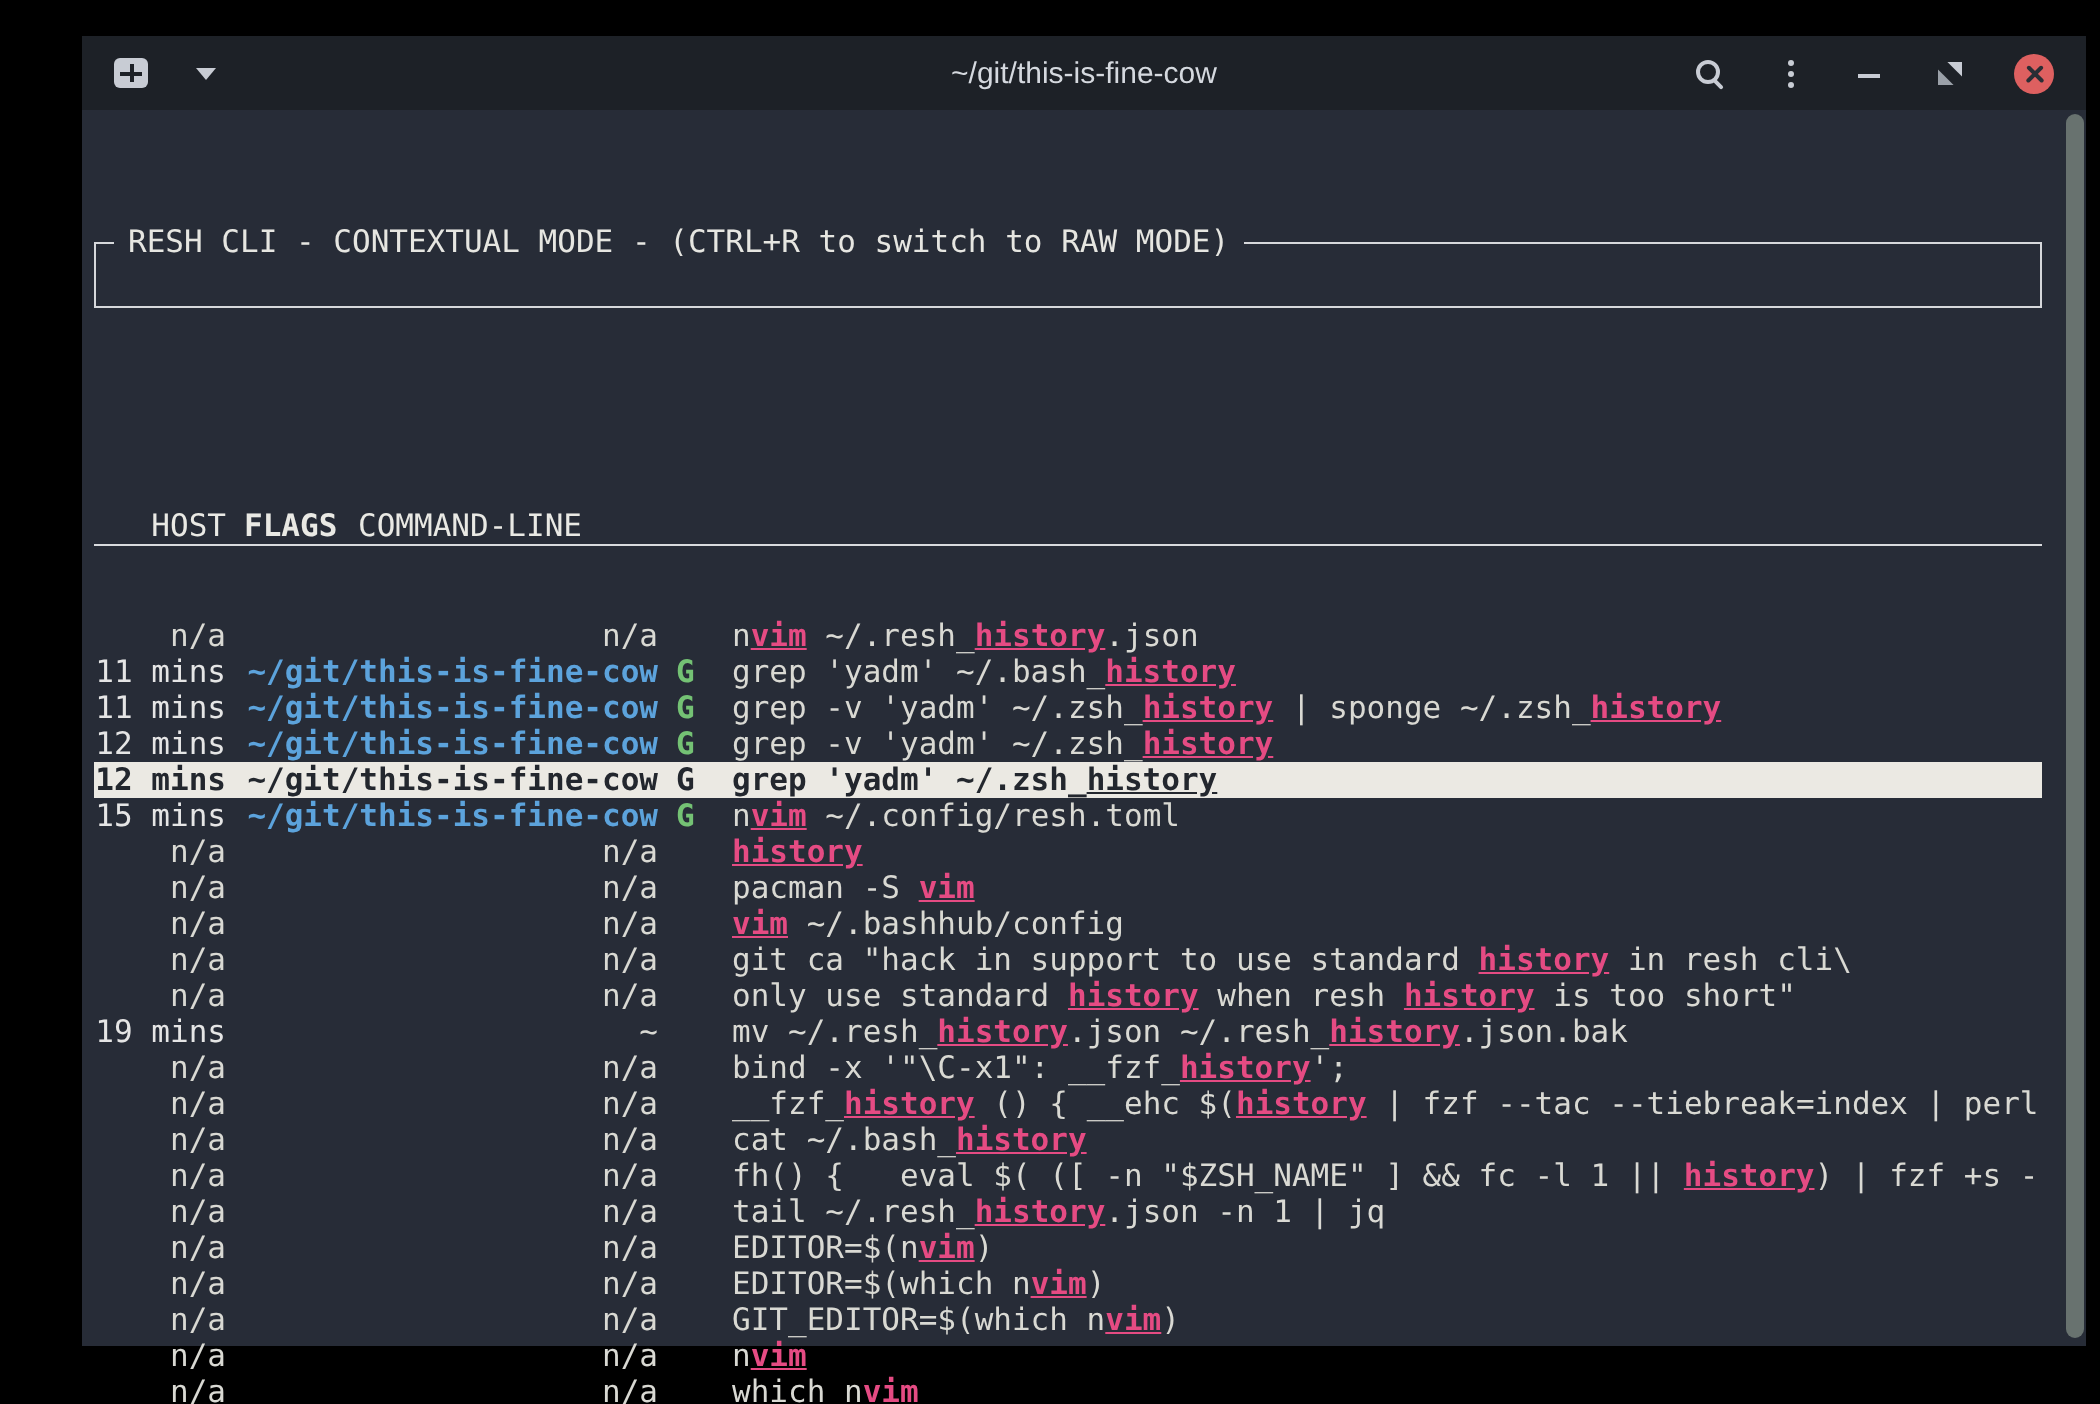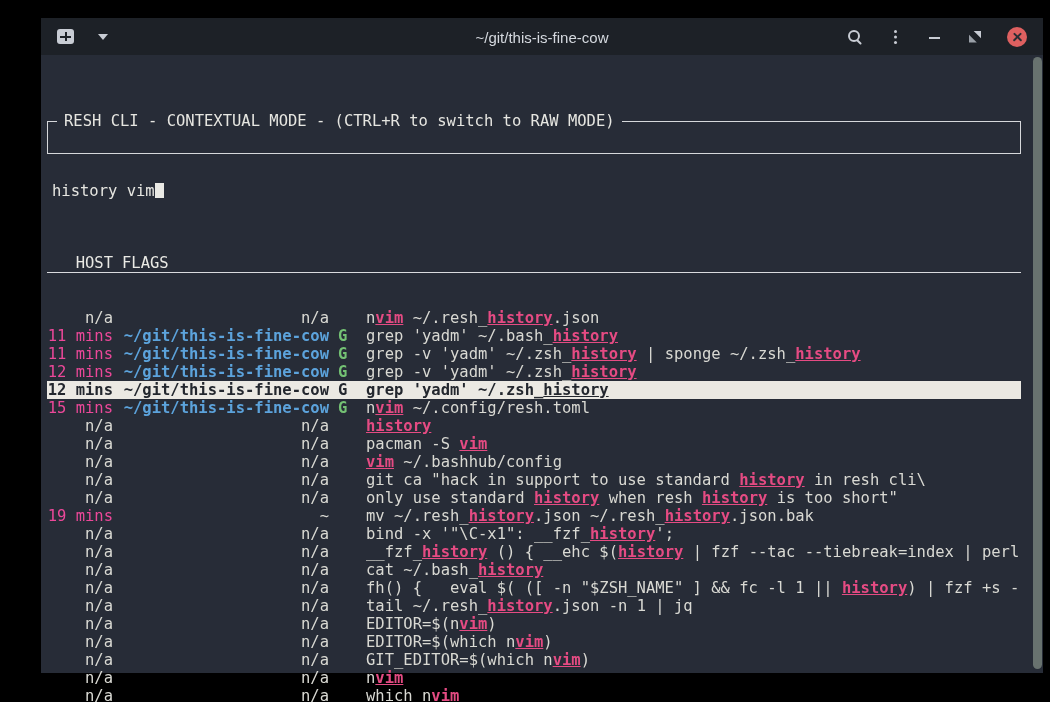--- a/index.html
+++ b/index.html
@@ -67,25 +67,25 @@
             vertical-align:-2px; }
 
   .list { margin:10px 2px 0 4px; }
   .hdr { display:flex; height:19px; border-bottom:1px solid #d9dbde;
          color:#e9e9e4; }
   .row { display:flex; height:18px; }
   .c-time { width:66px; text-align:right; flex:none; }
   .c-dir  { width:207px; text-align:right; flex:none; margin-left:9px; }
   .hdr .c-dir { display:flex; justify-content:space-between; text-align:left; }
   .c-flag { width:9px; flex:none; margin-left:9px; color:#74c274; font-weight:bold; }
-  .hdr .c-flag { width:47px; color:#e9e9e4; font-weight:normal; }
+  .hdr .c-flag { width:47px; color:#e9e9e4; font-weight:bold; }
   .c-cmd  { margin-left:19px; flex:1; overflow:hidden; }
   .hdr .c-cmd { margin-left:10px; }
 
-  .yellow { color:#ec4899; }
+  .yellow { color:#e5e5e5; }
   .dir-blue { color:#5ca3dc; font-weight:bold; }
   .hl { color:#e54b83; font-weight:bold;text-decoration:underline; }
 
   .row.selected { background:#ebe9e3; color:#23272e; font-weight:bold; }
   .row.selected .yellow, .row.selected .dir-blue,
   .row.selected .c-flag, .row.selected .hl { color:#23272e; }
 
   .scrollbar { position:absolute; right:1px; top:2px; bottom:4px; width:9px;
                border-radius:5px; background:#68726f; }
 </style>
@@ -112,27 +112,27 @@
           <i class="x1"></i>
           <i class="x2"></i>
         </button>
     </div>
   </div>
 
   <div class="terminal">
 
     <div class="resh-box">
       <span class="box-title">RESH CLI - CONTEXTUAL MODE - (CTRL+R to switch to RAW MODE)</span>
-      <div class="query-line"><span>history vim</span><span class="cursor"></span></div>
     </div>
 
     <div class="list">
       <div class="hdr">
         <span class="c-time">HOST</span>
         <span class="c-flag">FLAGS</span>
+        <span class="c-cmd">COMMAND-LINE</span>
       </div>
       <div id="rows"><div class="row"><span class="c-time">n/a</span><span class="c-dir">n/a</span><span class="c-flag"></span><span class="c-cmd">n<span class="hl">vim</span> ~/.resh_<span class="hl">history</span>.json</span></div><div class="row"><span class="c-time yellow">11 mins</span><span class="c-dir dir-blue">~/git/this-is-fine-cow</span><span class="c-flag">G</span><span class="c-cmd">grep 'yadm' ~/.bash_<span class="hl">history</span></span></div><div class="row"><span class="c-time yellow">11 mins</span><span class="c-dir dir-blue">~/git/this-is-fine-cow</span><span class="c-flag">G</span><span class="c-cmd">grep -v 'yadm' ~/.zsh_<span class="hl">history</span> | sponge ~/.zsh_<span class="hl">history</span></span></div><div class="row"><span class="c-time yellow">12 mins</span><span class="c-dir dir-blue">~/git/this-is-fine-cow</span><span class="c-flag">G</span><span class="c-cmd">grep -v 'yadm' ~/.zsh_<span class="hl">history</span></span></div><div class="row selected"><span class="c-time yellow">12 mins</span><span class="c-dir dir-blue">~/git/this-is-fine-cow</span><span class="c-flag">G</span><span class="c-cmd">grep 'yadm' ~/.zsh_<span class="hl">history</span></span></div><div class="row"><span class="c-time yellow">15 mins</span><span class="c-dir dir-blue">~/git/this-is-fine-cow</span><span class="c-flag">G</span><span class="c-cmd">n<span class="hl">vim</span> ~/.config/resh.toml</span></div><div class="row"><span class="c-time">n/a</span><span class="c-dir">n/a</span><span class="c-flag"></span><span class="c-cmd"><span class="hl">history</span></span></div><div class="row"><span class="c-time">n/a</span><span class="c-dir">n/a</span><span class="c-flag"></span><span class="c-cmd">pacman -S <span class="hl">vim</span></span></div><div class="row"><span class="c-time">n/a</span><span class="c-dir">n/a</span><span class="c-flag"></span><span class="c-cmd"><span class="hl">vim</span> ~/.bashhub/config</span></div><div class="row"><span class="c-time">n/a</span><span class="c-dir">n/a</span><span class="c-flag"></span><span class="c-cmd">git ca "hack in support to use standard <span class="hl">history</span> in resh cli\</span></div><div class="row"><span class="c-time">n/a</span><span class="c-dir">n/a</span><span class="c-flag"></span><span class="c-cmd">only use standard <span class="hl">history</span> when resh <span class="hl">history</span> is too short"</span></div><div class="row"><span class="c-time yellow">19 mins</span><span class="c-dir">~</span><span class="c-flag"></span><span class="c-cmd">mv ~/.resh_<span class="hl">history</span>.json ~/.resh_<span class="hl">history</span>.json.bak</span></div><div class="row"><span class="c-time">n/a</span><span class="c-dir">n/a</span><span class="c-flag"></span><span class="c-cmd">bind -x '"\C-x1": __fzf_<span class="hl">history</span>';</span></div><div class="row"><span class="c-time">n/a</span><span class="c-dir">n/a</span><span class="c-flag"></span><span class="c-cmd">__fzf_<span class="hl">history</span> () { __ehc $(<span class="hl">history</span> | fzf --tac --tiebreak=index | perl -ne</span></div><div class="row"><span class="c-time">n/a</span><span class="c-dir">n/a</span><span class="c-flag"></span><span class="c-cmd">cat ~/.bash_<span class="hl">history</span></span></div><div class="row"><span class="c-time">n/a</span><span class="c-dir">n/a</span><span class="c-flag"></span><span class="c-cmd">fh() {   eval $( ([ -n "$ZSH_NAME" ] &amp;&amp; fc -l 1 || <span class="hl">history</span>) | fzf +s --tac</span></div><div class="row"><span class="c-time">n/a</span><span class="c-dir">n/a</span><span class="c-flag"></span><span class="c-cmd">tail ~/.resh_<span class="hl">history</span>.json -n 1 | jq</span></div><div class="row"><span class="c-time">n/a</span><span class="c-dir">n/a</span><span class="c-flag"></span><span class="c-cmd">EDITOR=$(n<span class="hl">vim</span>)</span></div><div class="row"><span class="c-time">n/a</span><span class="c-dir">n/a</span><span class="c-flag"></span><span class="c-cmd">EDITOR=$(which n<span class="hl">vim</span>)</span></div><div class="row"><span class="c-time">n/a</span><span class="c-dir">n/a</span><span class="c-flag"></span><span class="c-cmd">GIT_EDITOR=$(which n<span class="hl">vim</span>)</span></div><div class="row"><span class="c-time">n/a</span><span class="c-dir">n/a</span><span class="c-flag"></span><span class="c-cmd">n<span class="hl">vim</span></span></div><div class="row"><span class="c-time">n/a</span><span class="c-dir">n/a</span><span class="c-flag"></span><span class="c-cmd">which n<span class="hl">vim</span></span></div></div>
     </div>
 
     
 
     
 
     <div class="scrollbar"></div>
   </div>

